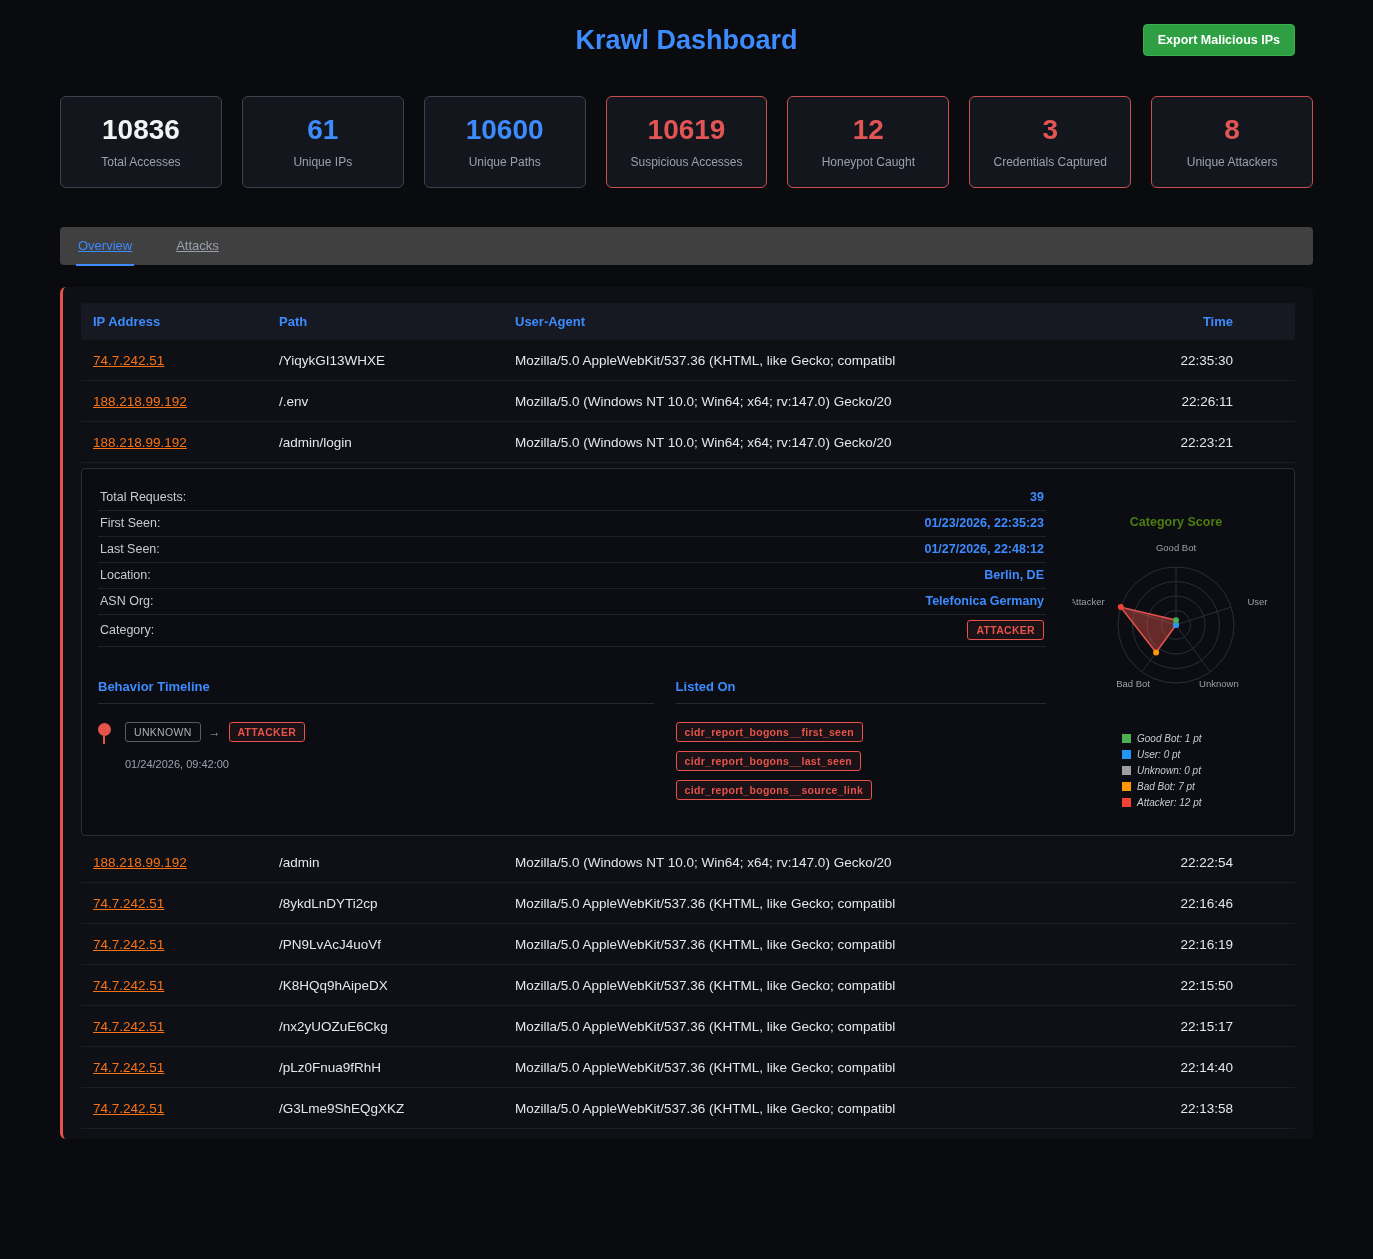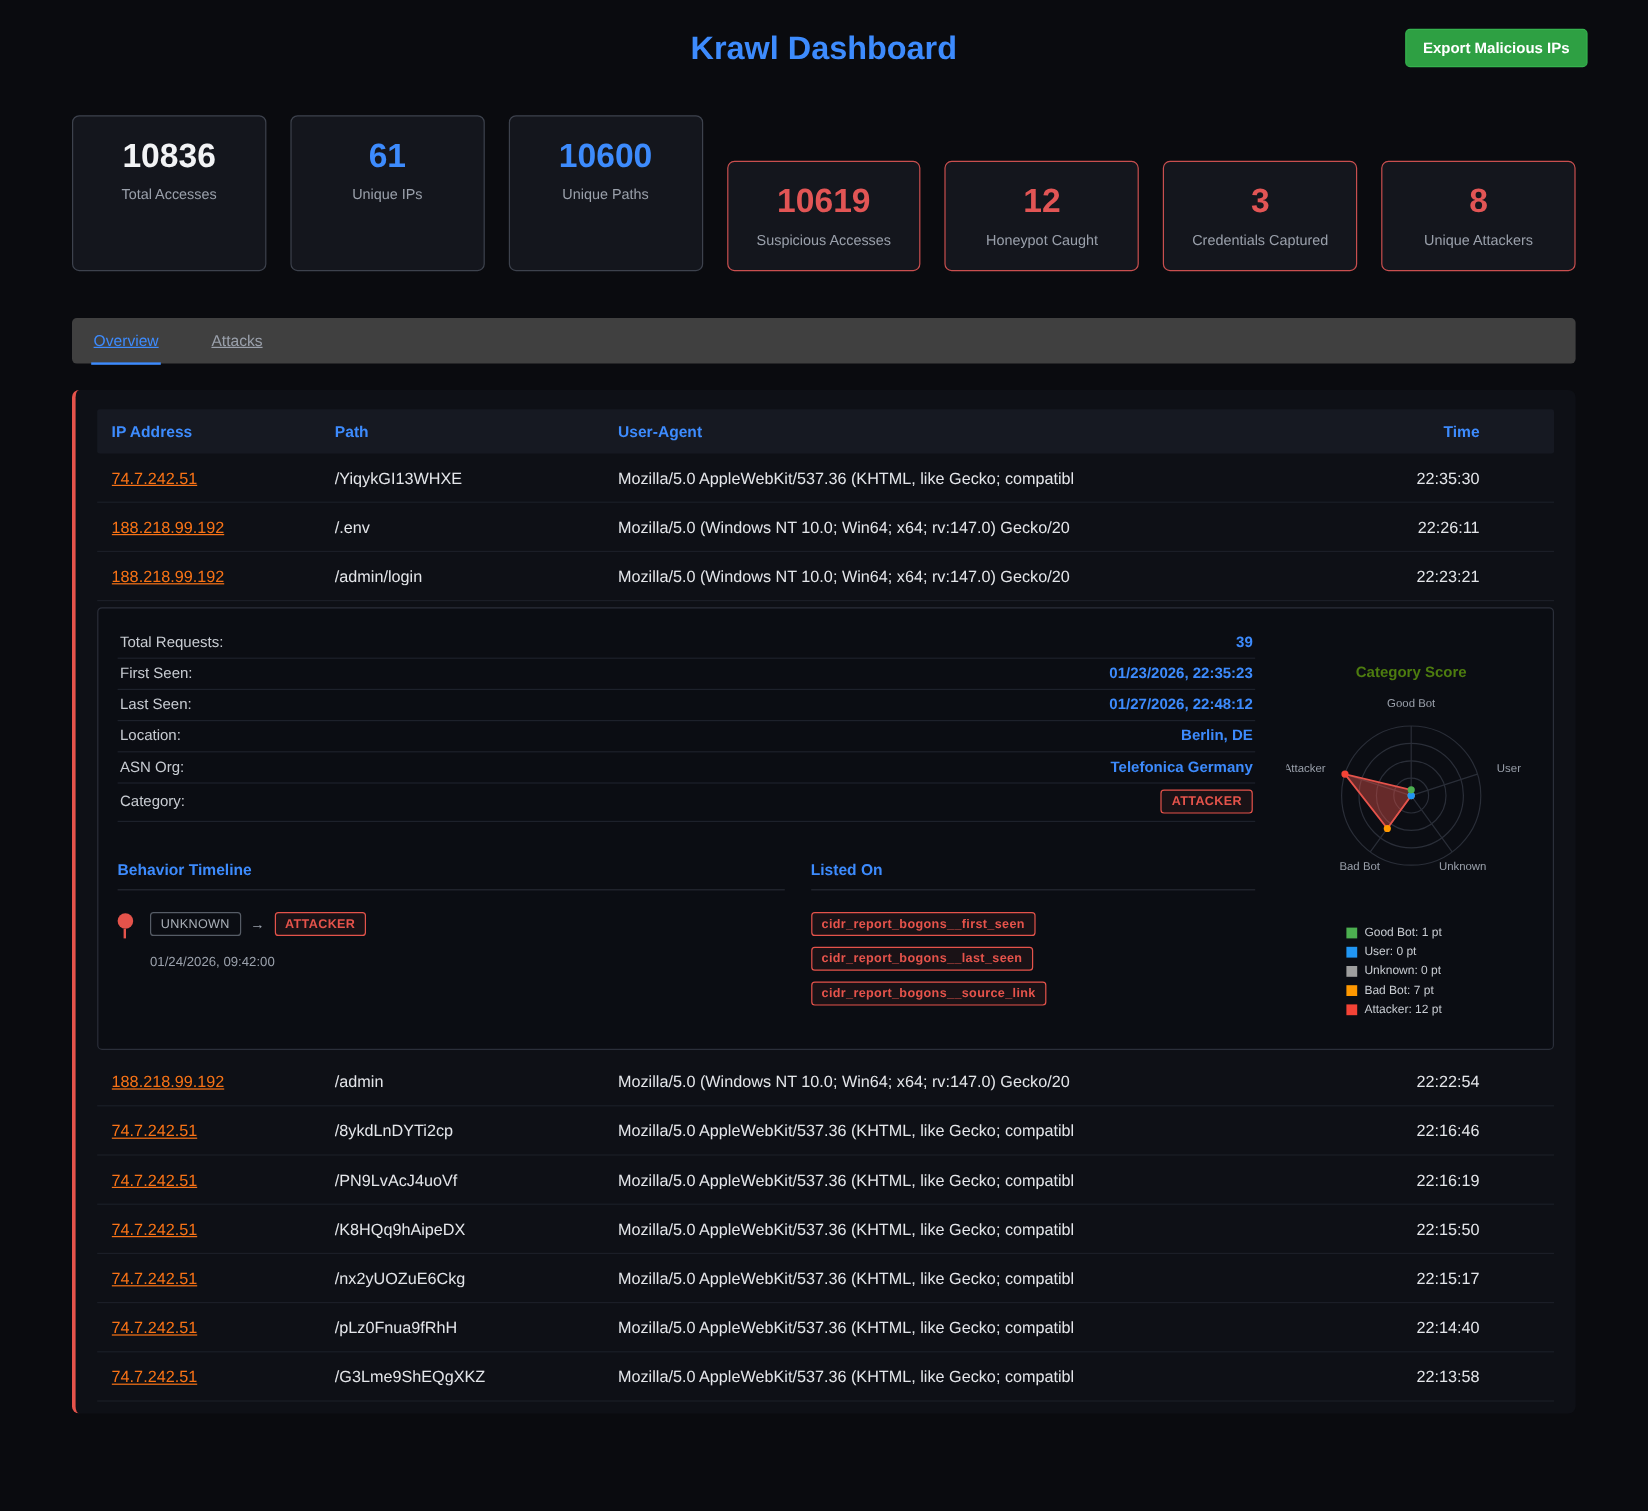--- a/index.html
+++ b/index.html
@@ -11,32 +11,32 @@
     color:#e4e6ea;
     overflow:hidden;
   }
   
   .header { position:relative; height:76px; }
   .app-title {
     text-align:center; padding-top:25px;
     font-size:27px; font-weight:bold; color:#3d8bfd;
   }
   .export-btn {
-    position:absolute; right:50px; top:24px;
+    position:absolute; right:78px; top:24px;
     background:#2ea043; border:1px solid #35b24e; color:#ffffff;
     font-family:inherit; font-size:12.5px; font-weight:bold;
     padding:8px 14px; border-radius:4px; cursor:pointer;
   }
   
   .stats { display:flex; gap:20px; padding:20px 60px 0 60px; }
   .stat-card {
     flex:1; background:#14161d; border:1px solid #3d424d; border-radius:6px;
     text-align:center; padding:17px 6px 18px 6px;
   }
-  .stat-card.red { border-color:#c94f4f;margin-top:38px; }
+  .stat-card.red { border-color:#c94f4f; }
   .stat-value { font-size:28px; font-weight:bold; color:#f2f3f5; }
   .stat-value.blue { color:#3d8bfd; }
   .stat-value.red { color:#e25555; }
   .stat-label { font-size:12px; color:#9aa0ab; margin-top:9px; }
   
   .tabbar {
     margin:39px 60px 0 60px; background:#404040; border-radius:4px;
     display:flex; gap:40px; padding:0 16px; height:38px;
   }
   .tab {
@@ -99,21 +99,21 @@
   .pin { width:14px; flex:none; padding-top:1px; }
   .pin-head { width:13px; height:13px; border-radius:50%; background:#e5534b; }
   .pin-stem { width:2px; height:8px; background:#e5534b; margin-left:5px; }
   .badges-row { display:flex; align-items:center; }
   .arrow { color:#9aa0ab; font-size:12px; margin:0 8px; }
   .timestamp { color:#9aa0ab; font-size:11px; margin-top:16px; }
   .listed-badges { display:flex; flex-wrap:wrap; gap:9px; }
   
   .chart-title { color:#4d7c0f; font-size:12.5px; font-weight:bold; text-align:center; }
   .legend { margin:10px 0 0 50px; }
-  .legend-item { display:flex; align-items:center; gap:6px; font-size:10px; color:#c8ccd2; margin-bottom:5px; }
+  .legend-item { display:flex; align-items:center; gap:6px; font-size:10px; color:#c8ccd2; margin-bottom:5px;font-style:italic; }
   .legend-swatch { width:9px; height:9px; flex:none; }
 </style>
 </head>
 <body>
 
 <div class="header">
   <div class="app-title">Krawl Dashboard</div>
   <button class="export-btn">Export Malicious IPs</button>
 </div>
 

